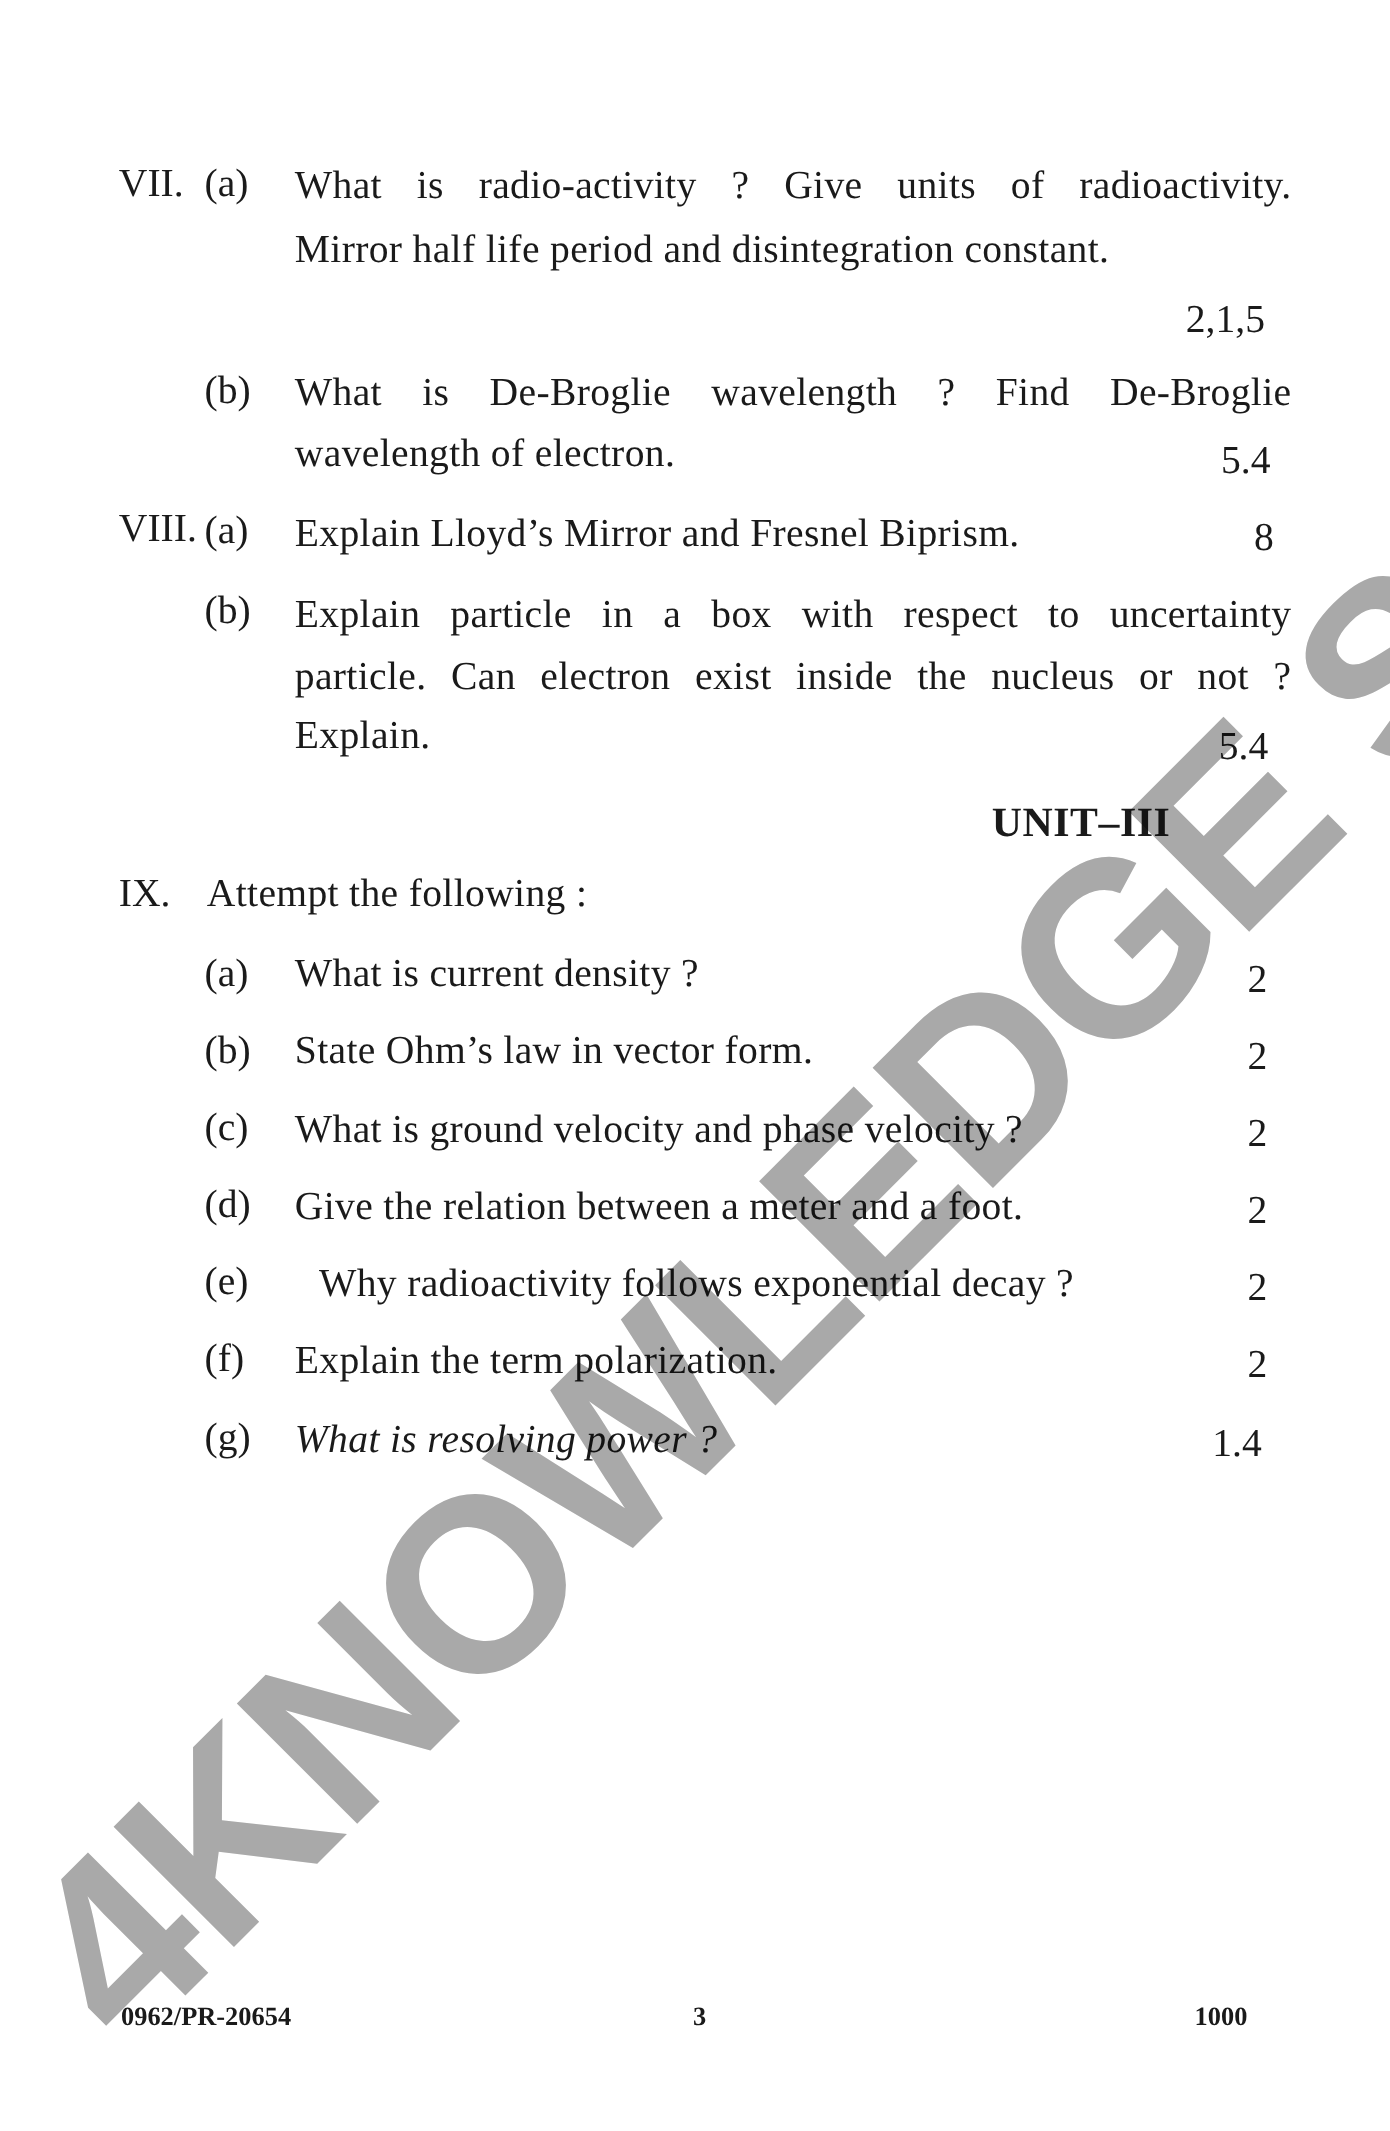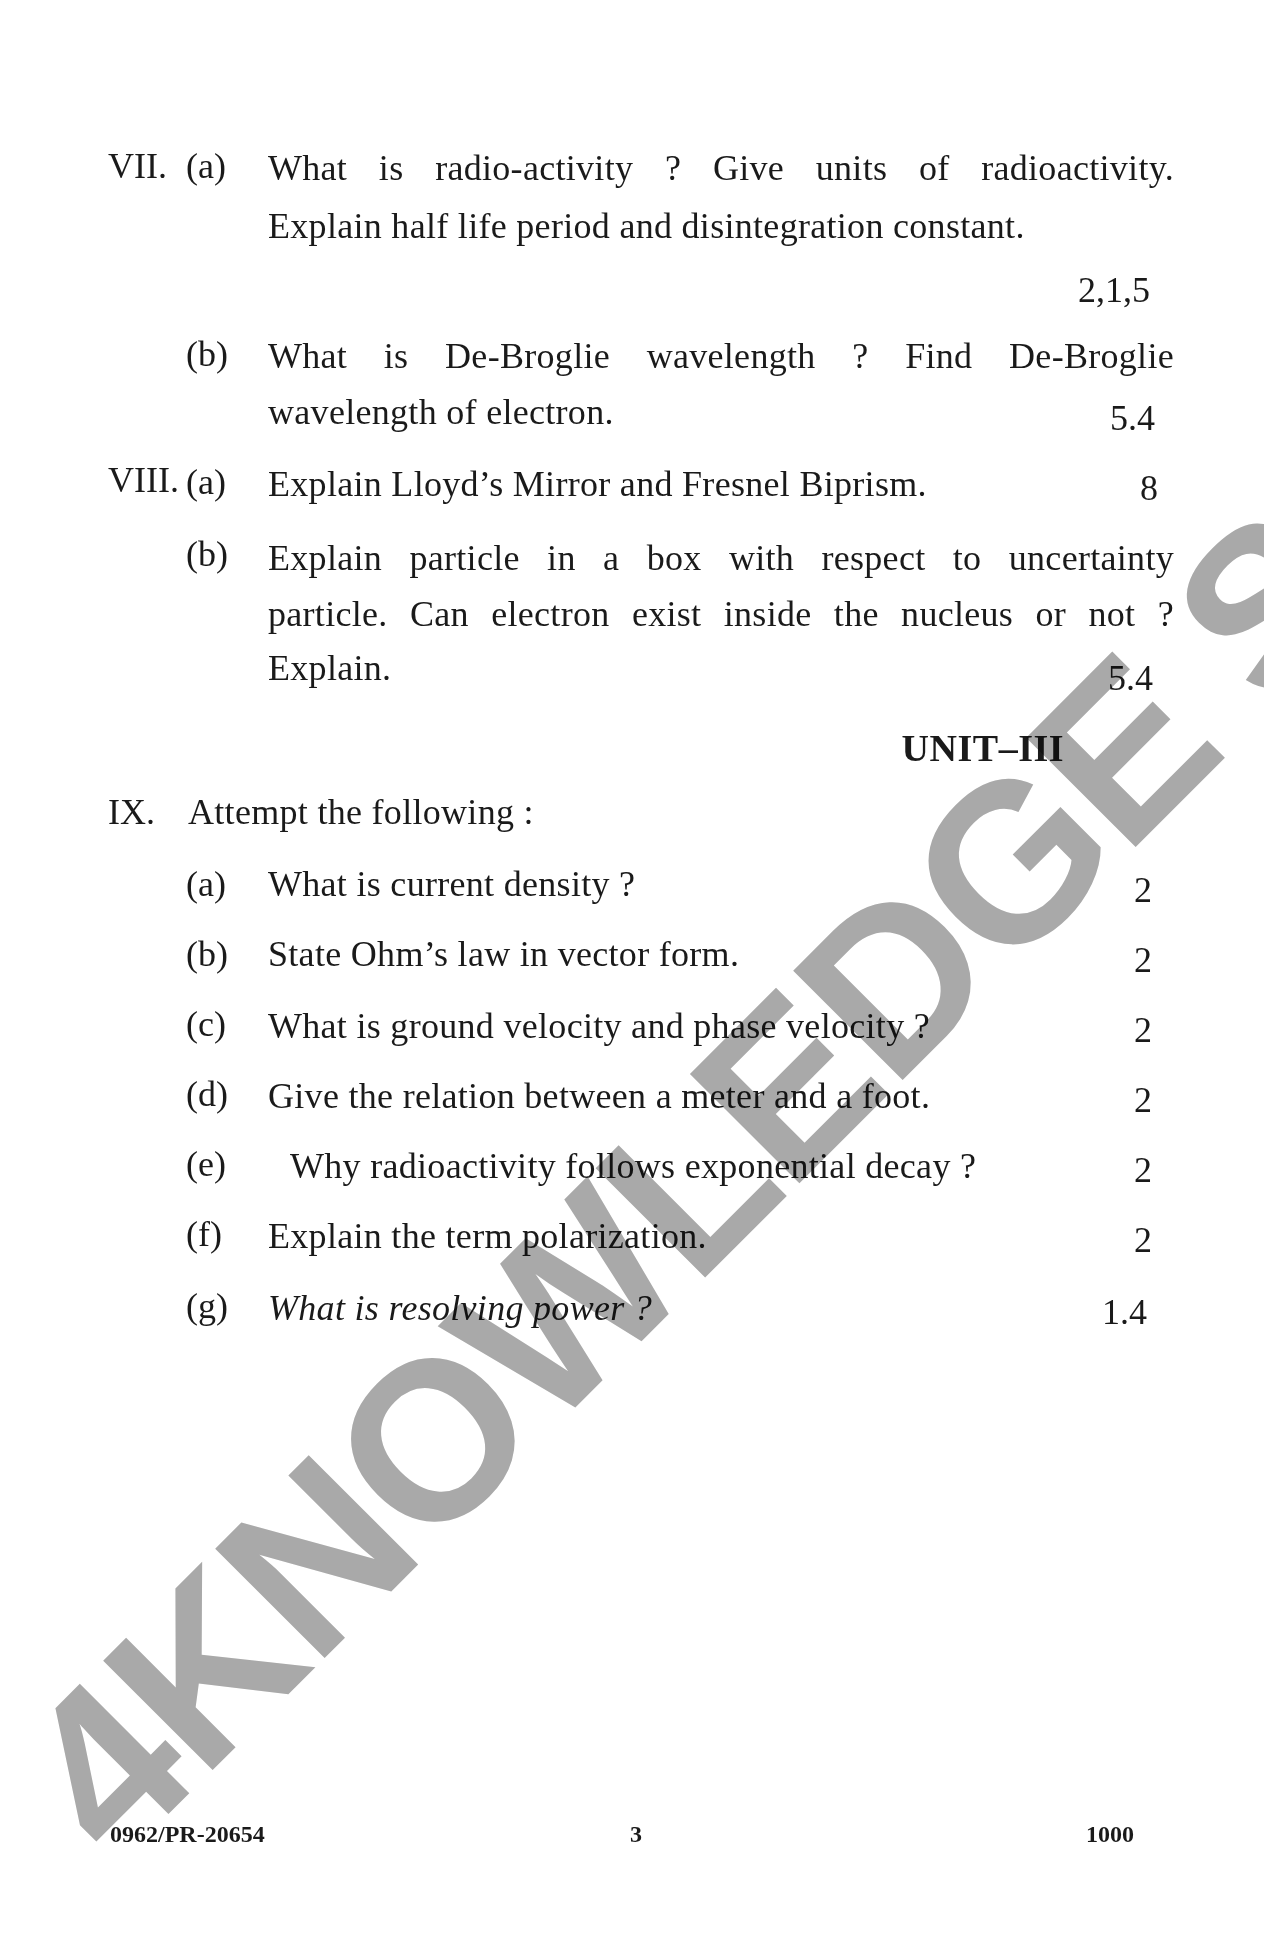--- a/index.html
+++ b/index.html
@@ -29,21 +29,21 @@
 </head>
 <body>
 
 <div class="page">
 
   <div class="content">
 
     <div class="roman" style="left:108px; top:148px;">VII.</div>
     <div class="label" style="left:186px; top:148px;">(a)</div>
     <div class="txt just" style="left:268px; top:150px;">What is radio-activity ? Give units of radioactivity.</div>
-    <div class="txt" style="left:268px; top:208px;">Explain half life period and disintegration constant.</div>
+    <div class="txt" style="left:268px; top:208px;">Mirror half life period and disintegration constant.</div>
     <div class="num" style="left:1078px; top:272px;">2,1,5</div>
 
     <div class="label" style="left:186px; top:336px;">(b)</div>
     <div class="txt just" style="left:268px; top:338px;">What is De-Broglie wavelength ? Find De-Broglie</div>
     <div class="txt" style="left:268px; top:394px;">wavelength of electron.</div>
     <div class="num" style="left:1110px; top:400px;">5.4</div>
 
     <div class="roman" style="left:108px; top:462px;">VIII.</div>
     <div class="label" style="left:186px; top:464px;">(a)</div>
     <div class="txt" style="left:268px; top:466px;">Explain Lloyd’s Mirror and Fresnel Biprism.</div>

